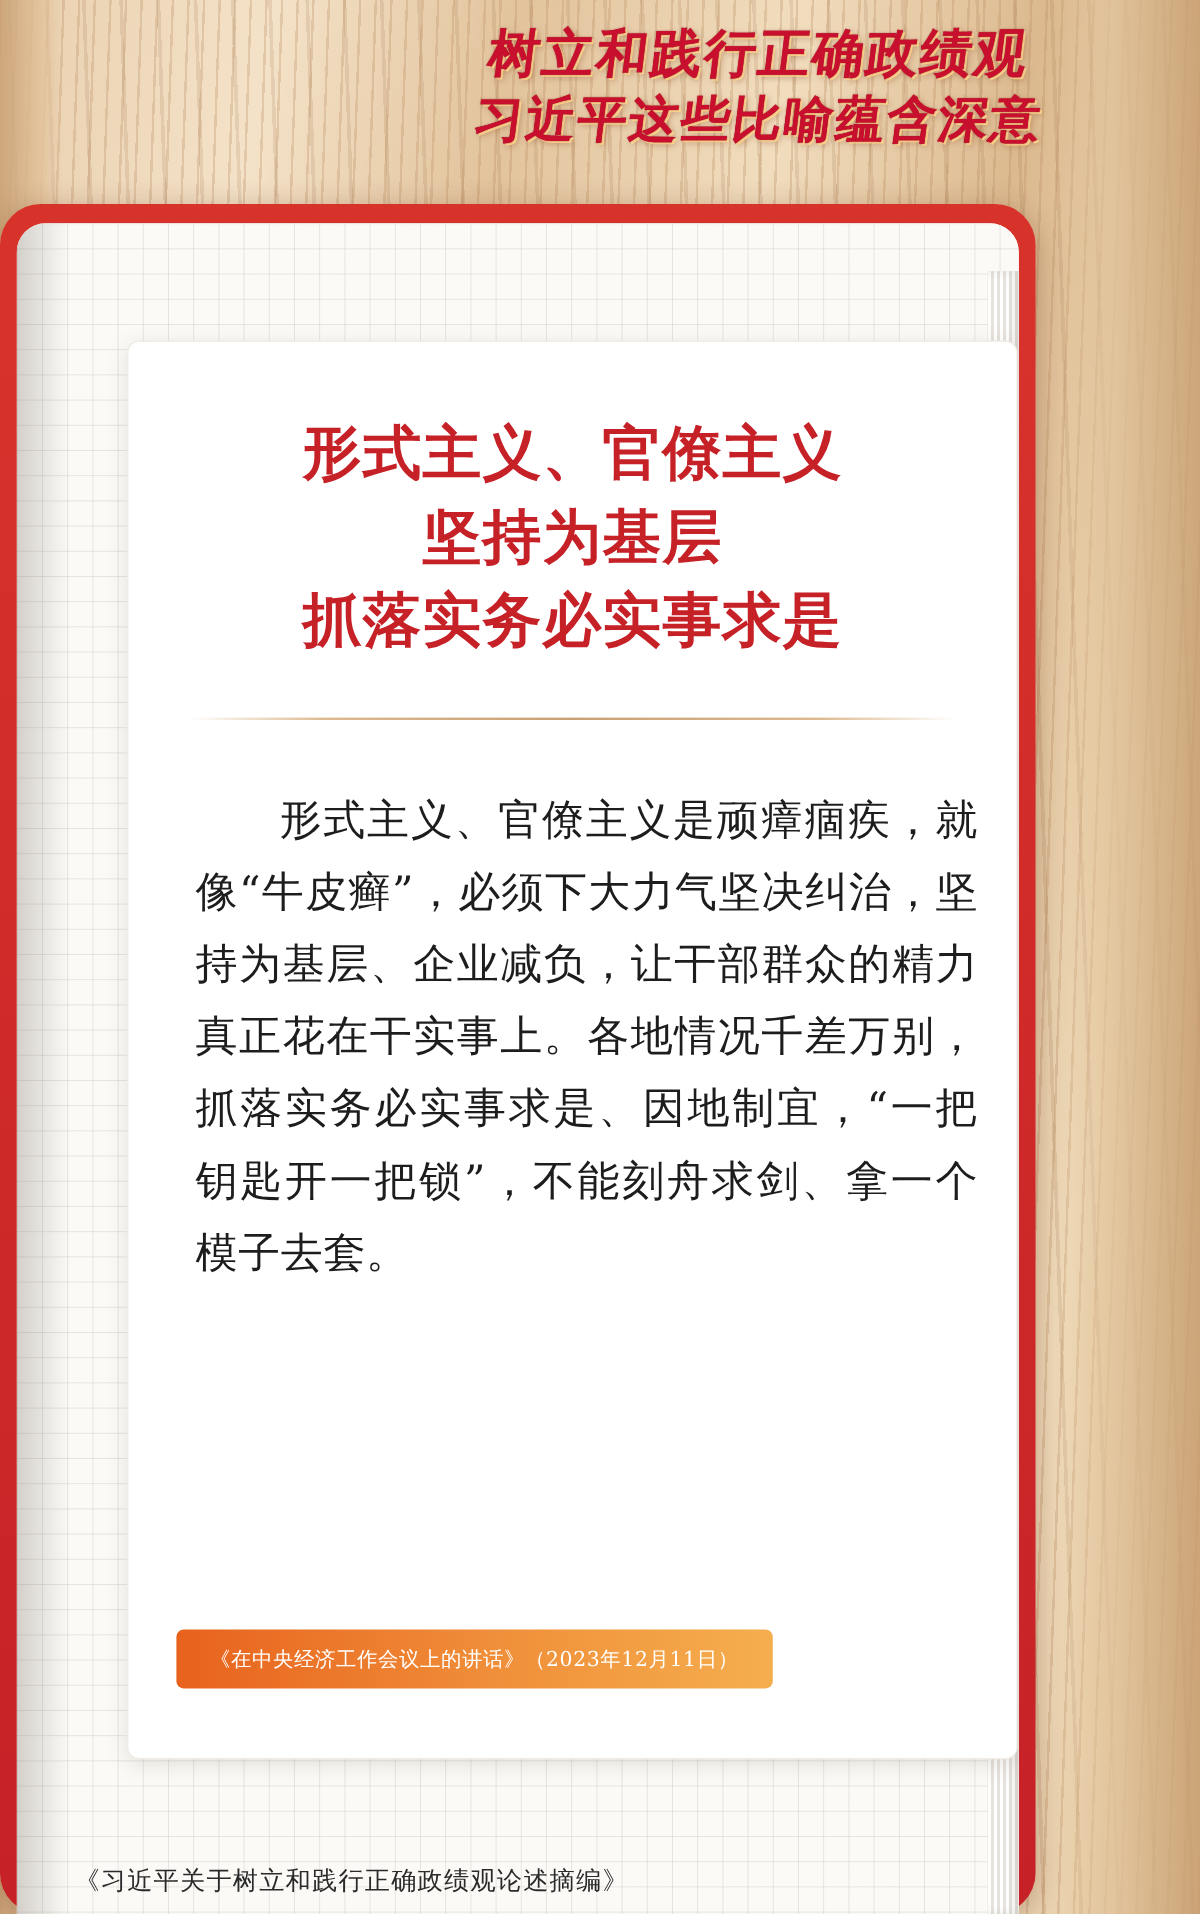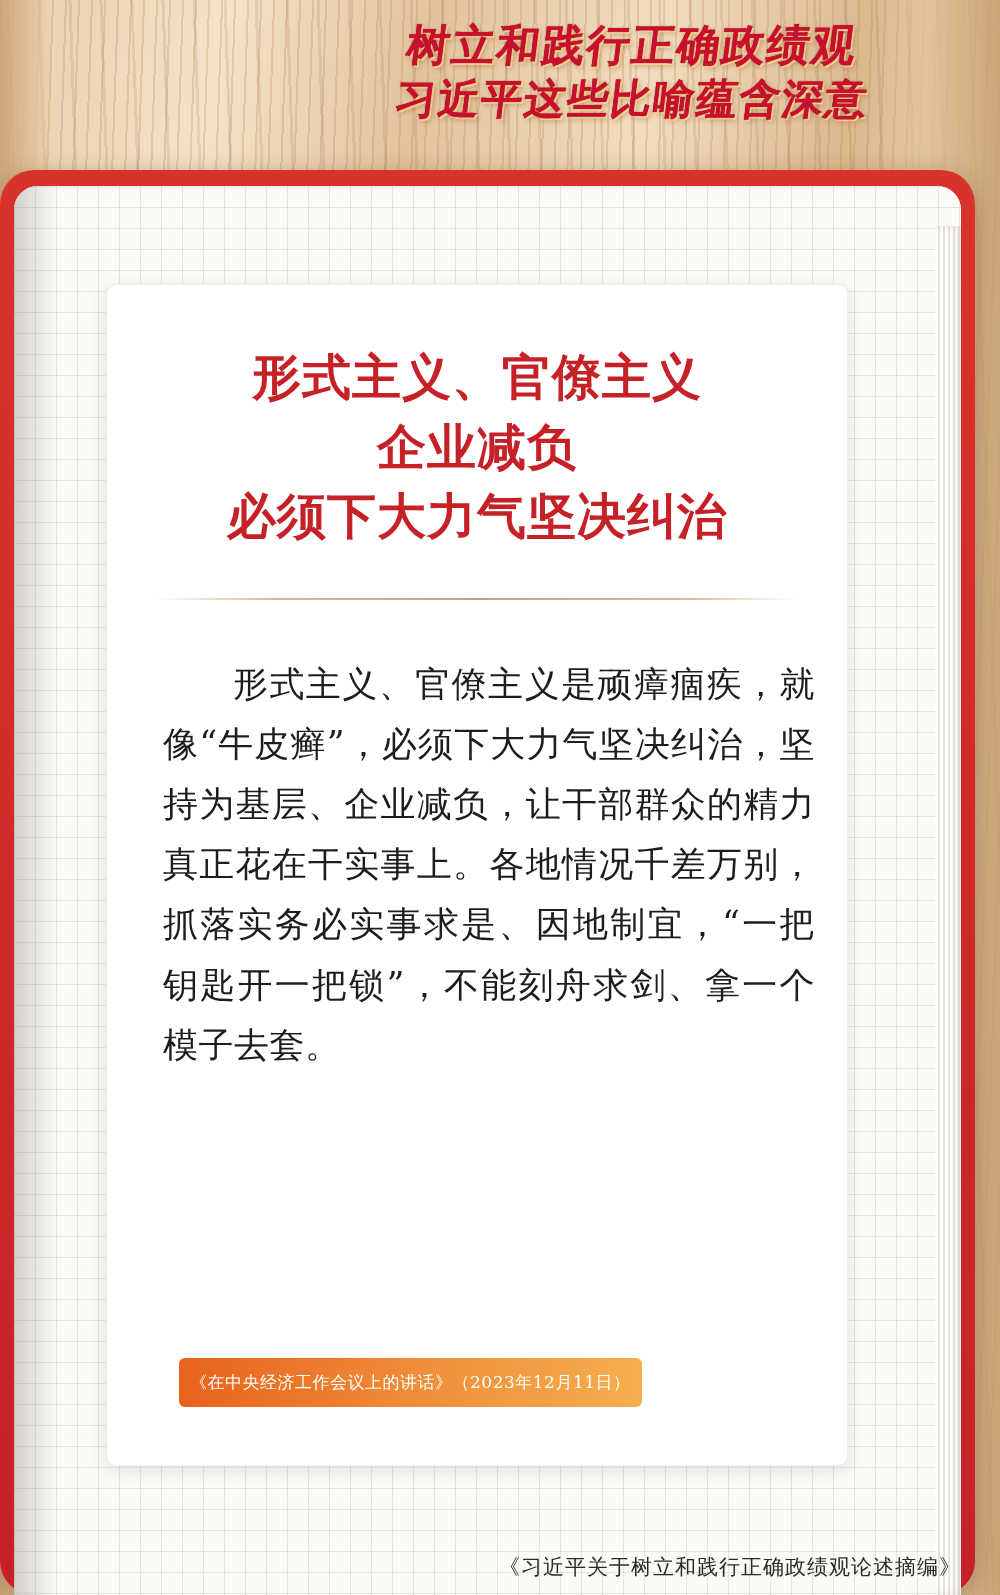--- a/index.html
+++ b/index.html
@@ -75,21 +75,21 @@
     background: linear-gradient(180deg, #f6d06a 0%, #e2a23a 45%, #c8102e 46%, #b5112a 100%);
     -webkit-background-clip: text;
     background-clip: text;
     color: #c8102e;
   }
   
   .red-frame {
     position: absolute;
     left: 0;
     top: 170px;
-    width: 975px;
+    width: 863px;
     height: 1425px;
     border-radius: 34px;
     background: linear-gradient(180deg, #d8332b 0%, #c62127 100%);
     box-shadow: 0 6px 26px rgba(90,30,10,.32);
     z-index: 4;
   }
   .red-frame-inner {
     position: absolute;
     left: 14px;
     top: 16px;
@@ -155,37 +155,37 @@
     font-family: "DejaVu Serif", serif;
     font-size: 35px;
     line-height: 1.72;
     color: #1d1d1d;
     text-indent: 70px;
     text-align: justify;
     letter-spacing: 0.5px;
   }
   .source-pill {
     position: absolute;
-    left: 72px;
+    left: 40px;
     bottom: 58px;
-    padding: 13px 11px;
+    padding: 13px 28px;
     border-radius: 6px;
     background: linear-gradient(90deg, #e8621d 0%, #f0903a 55%, #f5ae4e 100%);
     color: #ffffff;
     font-family: "DejaVu Serif", serif;
     font-size: 17px;
     letter-spacing: .5px;
     white-space: nowrap;
   }
   .footnote {
     position: absolute;
     left: 0;
     right: 0;
     bottom: 54px;
-    text-align: right;
+    text-align: left;
     font-family: "DejaVu Serif", serif;
     font-size: 21px;
     color: #2a2a2a;
     letter-spacing: 1px;
     margin-left: 48px;
   }
 </style>
 </head>
 <body>
 
@@ -202,22 +202,22 @@
 
   <div class="red-frame">
     <div class="red-frame-inner">
       <div class="grid-paper"></div>
       <div class="paper-shadow-left"></div>
       <div class="paper-edge-right"></div>
 
       <div class="content-card">
         <div class="quote-title">
           <div>形式主义、官僚主义</div>
-          <div>企业减负</div>
-          <div>必须下大力气坚决纠治</div>
+          <div>坚持为基层</div>
+          <div>抓落实务必实事求是</div>
         </div>
 
         <div class="divider"></div>
 
         <div class="body-text">形式主义、官僚主义是顽瘴痼疾，就像“牛皮癣”，必须下大力气坚决纠治，坚持为基层、企业减负，让干部群众的精力真正花在干实事上。各地情况千差万别，抓落实务必实事求是、因地制宜，“一把钥匙开一把锁”，不能刻舟求剑、拿一个模子去套。</div>
 
         <div class="source-pill">《在中央经济工作会议上的讲话》（2023年12月11日）</div>
       </div>
 
       <div class="footnote">《习近平关于树立和践行正确政绩观论述摘编》</div>

